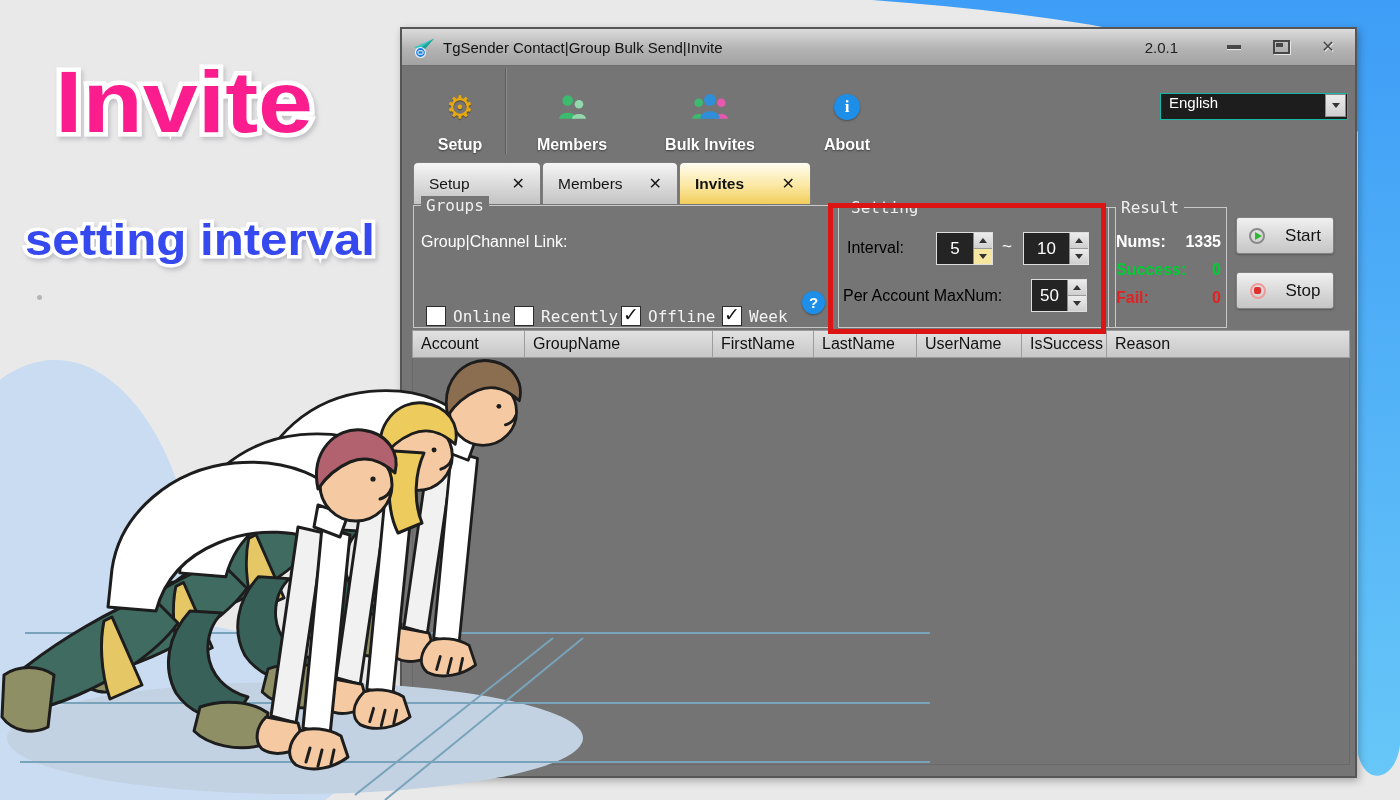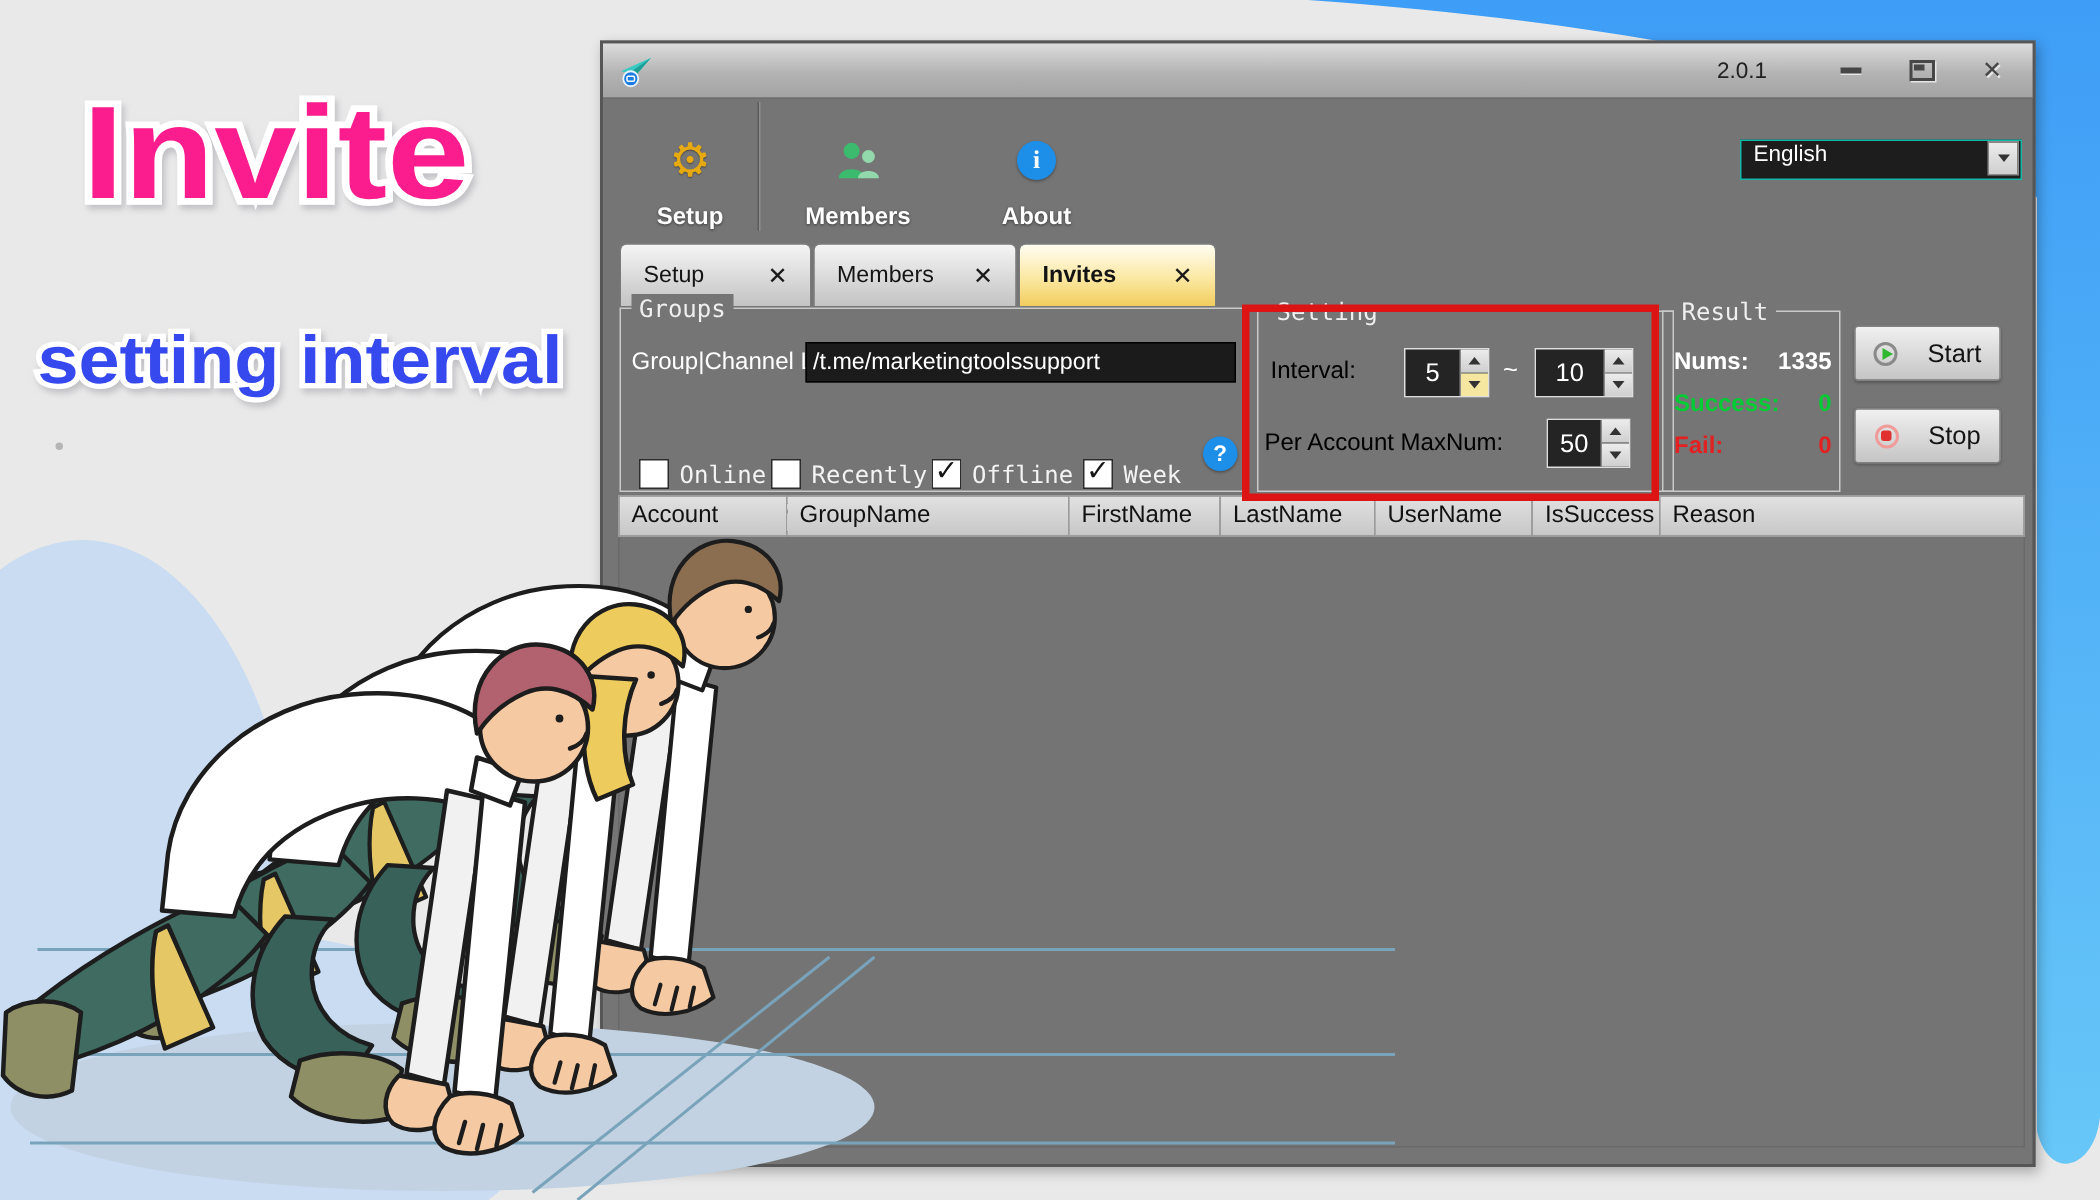--- a/index.html
+++ b/index.html
@@ -155,20 +155,21 @@
 
 <div id="window">
 
   <div id="titlebar">
     <svg class="app-icon" viewBox="0 0 24 24">
       <path d="M2,12.5 L22,3.5 L12.5,14.5 Z" fill="#38c9c2"></path>
       <path d="M22,3.5 L12.5,14.5 L10.5,19 L8.5,13 Z" fill="#1f9e98"></path>
       <circle cx="8.5" cy="17.5" r="5" fill="#1d7ce0" stroke="#eaf4ff" stroke-width="1.2"></circle>
       <rect x="6" y="15.8" width="5" height="3.4" rx="0.8" fill="none" stroke="#fff" stroke-width="1"></rect>
     </svg>
+    <span class="title">TgSender Contact|Group Bulk Send|Invite</span>
     <span class="spacer"></span>
     <span class="version">2.0.1</span>
     <div class="winbtn">
         <div class="glyph-min"></div>
       </div>
     <div class="winbtn">
         <div class="glyph-max"></div>
       </div>
     <div class="winbtn">
         <span class="glyph-close">✕</span>
@@ -187,20 +188,33 @@
       <span class="ico-wrap">
         <svg width="30" height="28" viewBox="0 0 28 26">
           <circle cx="10" cy="7" r="5" fill="#3cba6e"></circle>
             <path d="M2,24 c0,-7.5 16,-7.5 16,0 z" fill="#3cba6e"></path>
           <circle cx="20.5" cy="10.5" r="4" fill="#93d8ac"></circle>
             <path d="M14,24 c0,-6 13,-6 13,0 z" fill="#93d8ac"></path>
         </svg>
       </span>
       <span class="lbl">Members</span>
     </div>
+    <div class="tb-item" style="width:156px">
+      <span class="ico-wrap">
+        <svg width="38" height="28" viewBox="0 0 34 26">
+          <circle cx="6.5" cy="9" r="4" fill="#3cba6e"></circle>
+            <path d="M0.5,24 c0,-6 12,-6 12,0 z" fill="#3cba6e"></path>
+          <circle cx="27.5" cy="9" r="4" fill="#e558ae"></circle>
+            <path d="M21.5,24 c0,-6 12,-6 12,0 z" fill="#e558ae"></path>
+          <circle cx="17" cy="6.5" r="5.5" fill="#2e8fd8"></circle>
+            <path d="M8,24 c0,-9.5 18,-9.5 18,0 z" fill="#2e8fd8"></path>
+        </svg>
+      </span>
+      <span class="lbl">Bulk Invites</span>
+    </div>
     <div class="tb-item" style="width:118px">
       <span class="ico-wrap">
           <span class="circle-ico">i</span>
         </span>
       <span class="lbl">About</span>
     </div>
     <div id="language">
       <span class="val">English</span>
       <span class="dd">
           <i></i>
@@ -219,21 +233,20 @@
     </div>
     <div class="tab t2" data-state="active">
       <span class="tlabel">Invites</span>
       <span class="tclose">✕</span>
     </div>
   </div>
 
   <div class="fieldset" id="groups-box">
     <span class="legend">Groups</span>
     <span class="link-label">Group|Channel Link:</span>
-    <input class="link-input" type="text" value="/t.me/marketingtoolssupport" style="">
     <div class="cb" style="left:12px;top:57px" data-state="unchecked">
       <span class="box"></span>
         <span class="cblabel">Online</span>
     </div>
     <div class="cb" style="left:100px;top:57px" data-state="unchecked">
       <span class="box"></span>
         <span class="cblabel">Recently</span>
     </div>
     <div class="cb" style="left:207px;top:57px" data-state="checked">
       <span class="box"></span>

